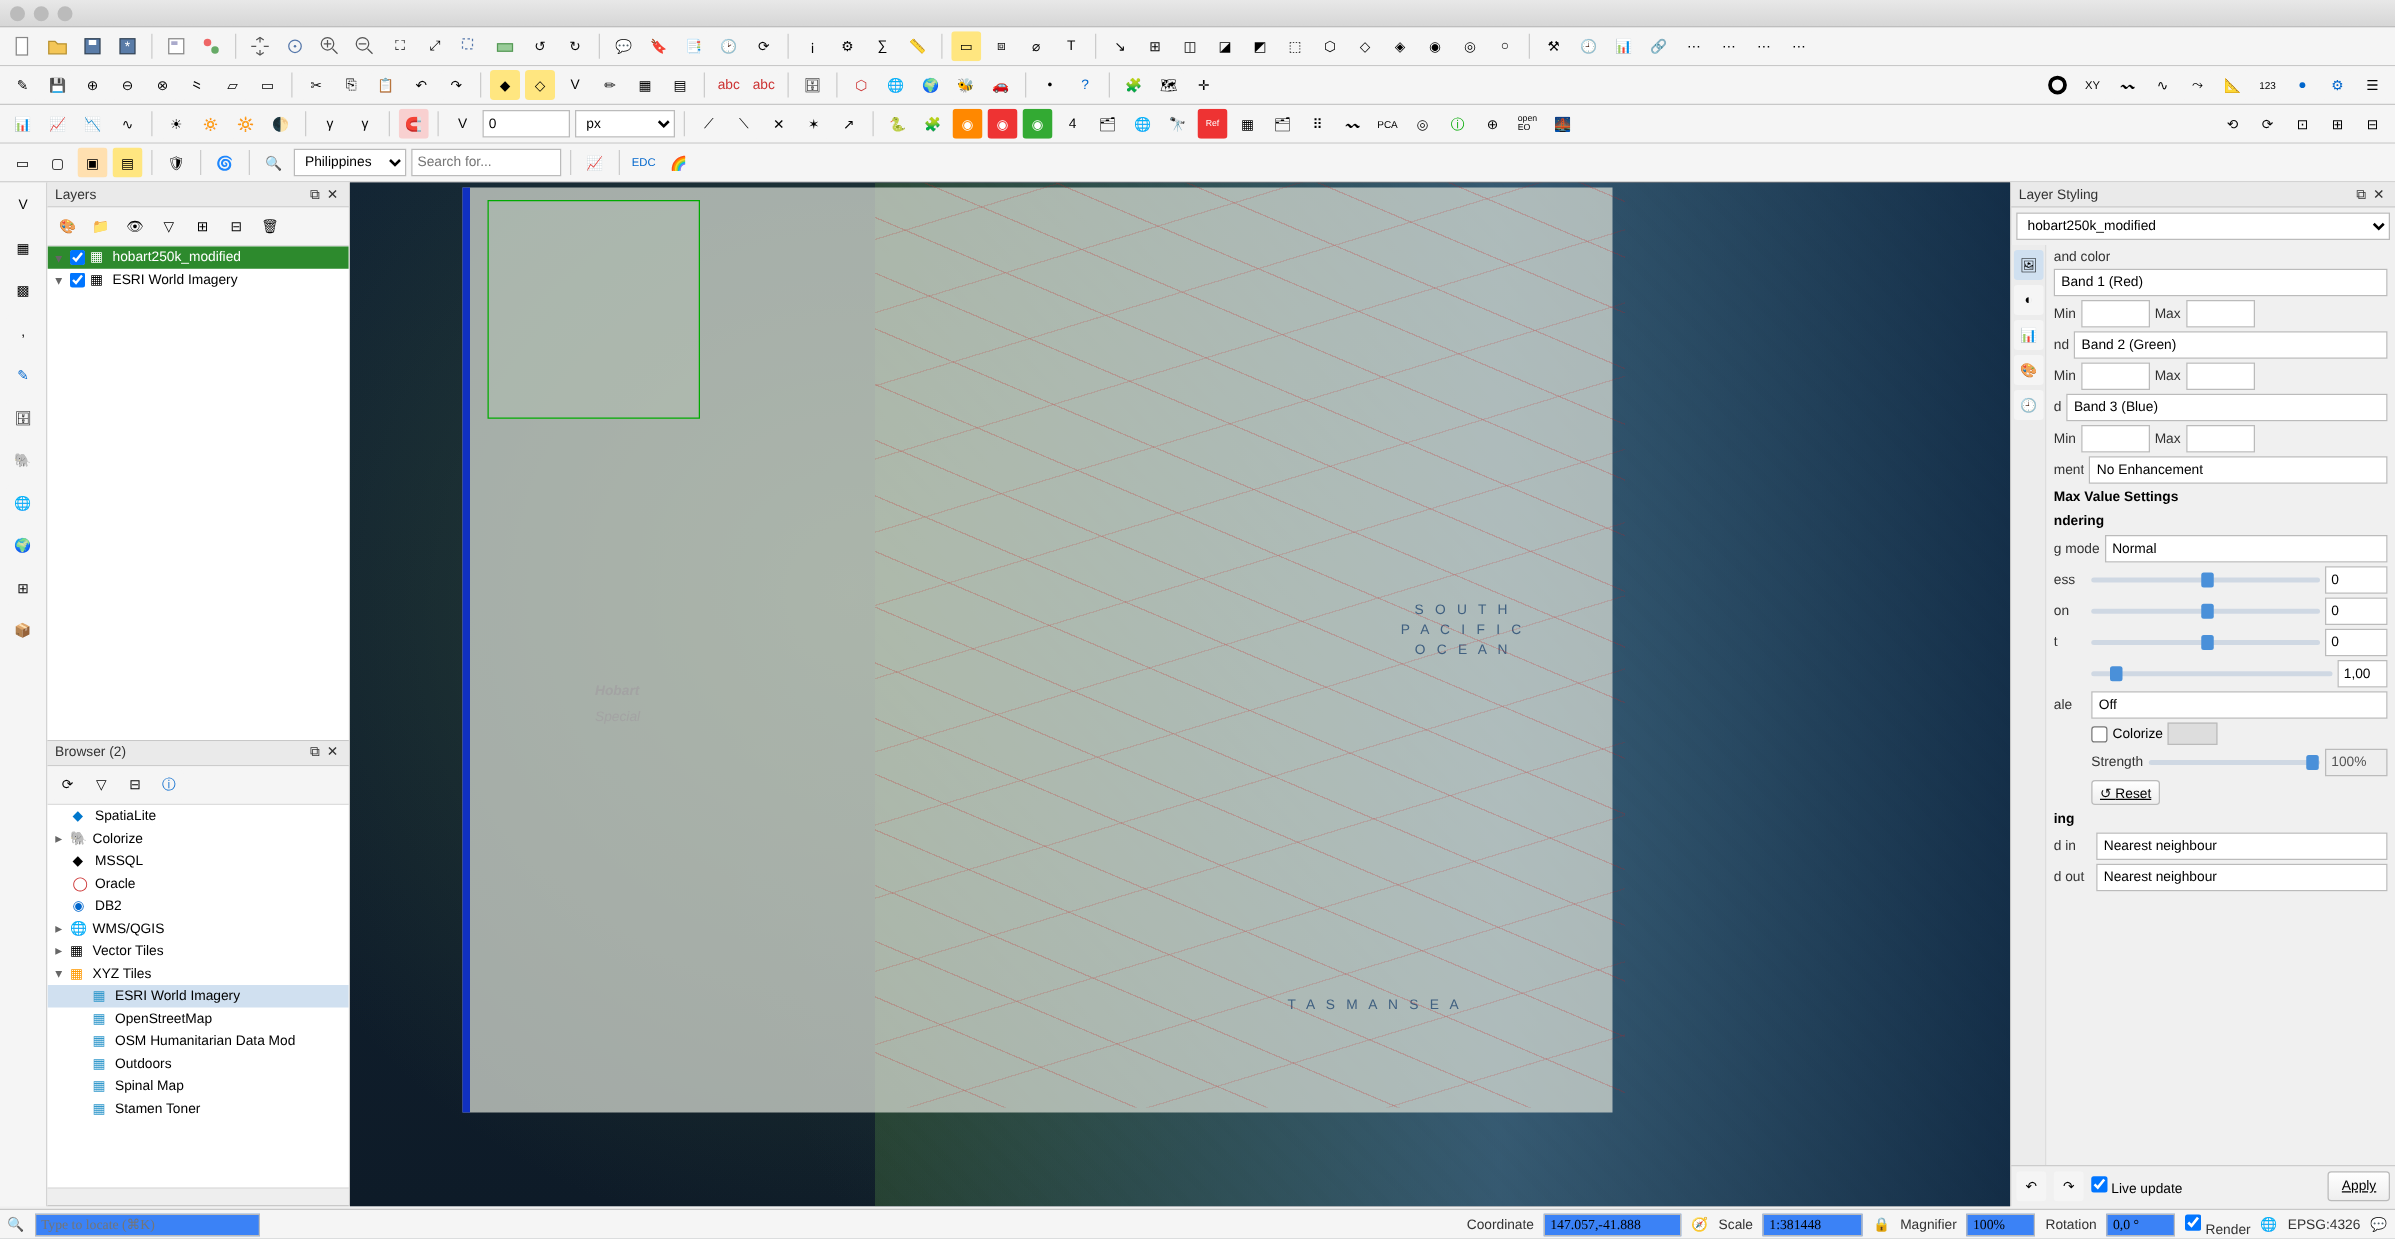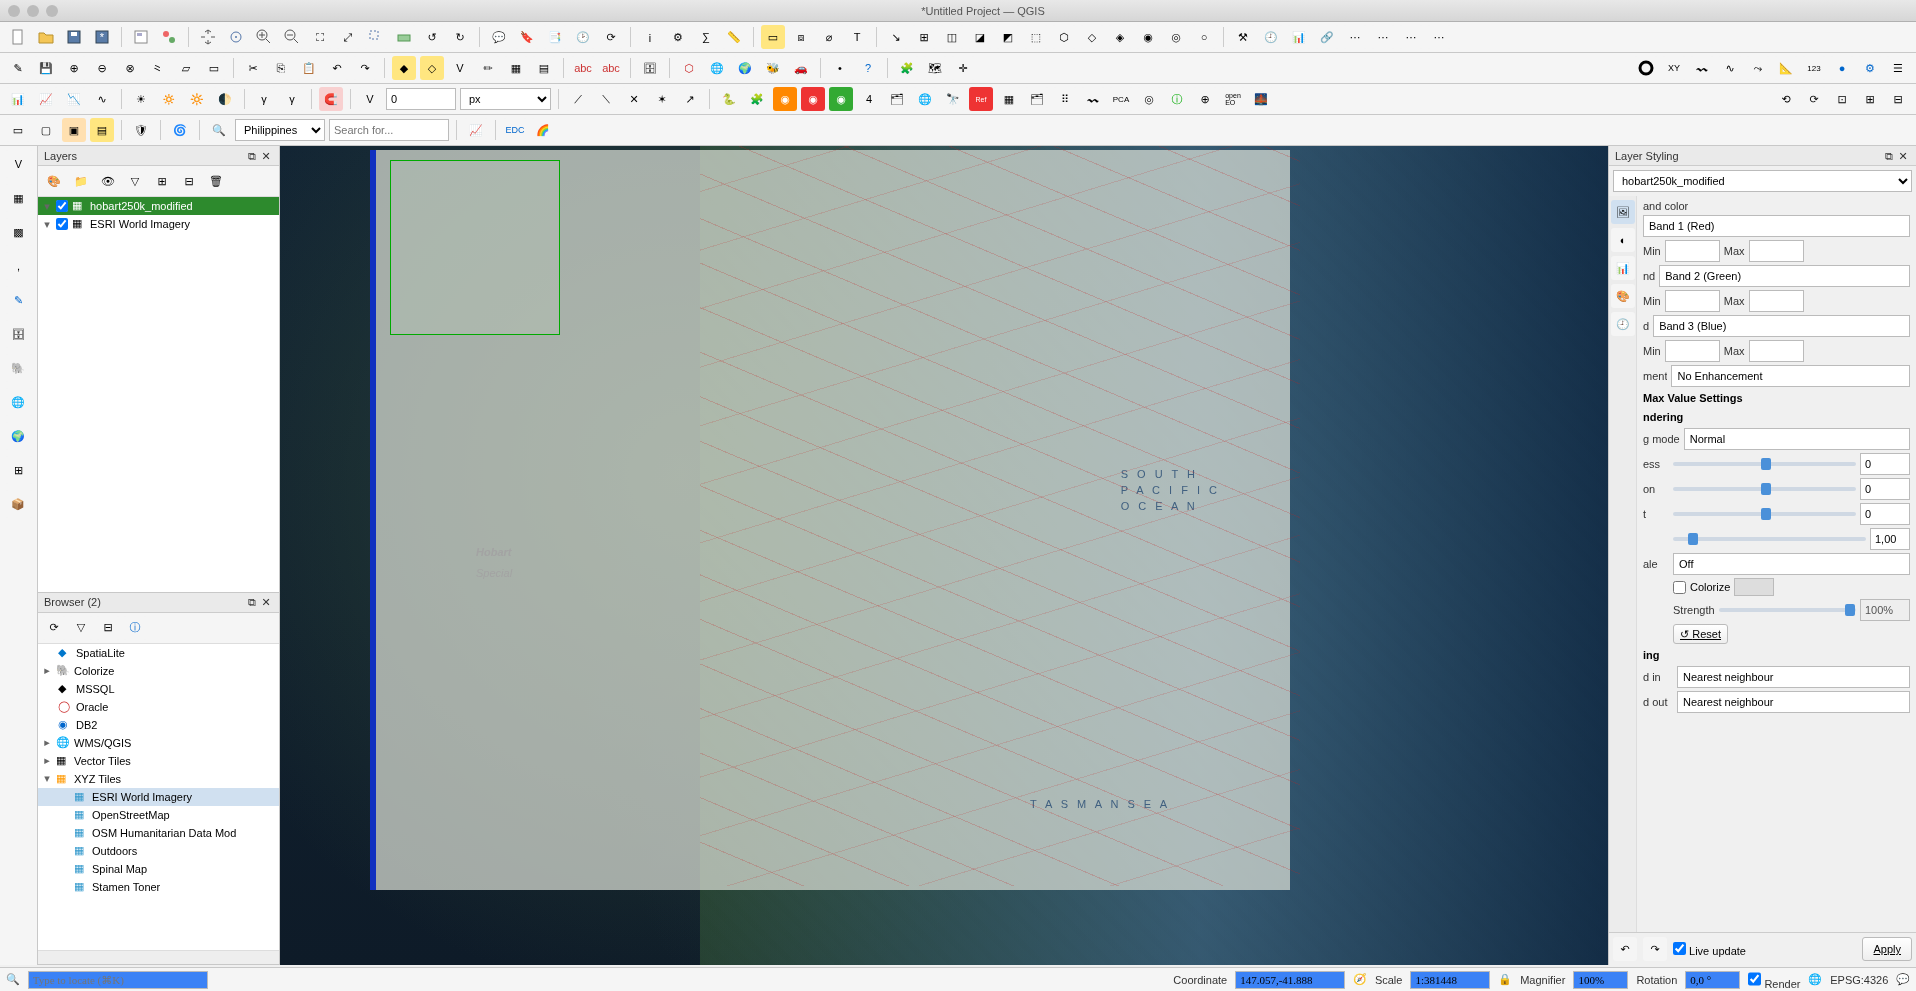--- a/index.html
+++ b/index.html
@@ -39,21 +39,21 @@
 .indent2 { padding-left:36px; }
 
 .canvas { flex:1; position:relative; background:#1a2838; overflow:hidden; }
 .mapbg { position:absolute; inset:0; background:
   radial-gradient(circle at 30% 40%, rgba(60,90,60,0.6), transparent 50%),
   radial-gradient(circle at 70% 60%, rgba(40,70,90,0.6), transparent 60%),
   linear-gradient(#122434,#0e1b28); }
 .raster { position:absolute; left:90px; top:4px; width:920px; height:740px; background:rgba(220,225,215,0.72); border-left:6px solid #1030c0; }
 .raster .selbox { position:absolute; left:14px; top:10px; width:170px; height:175px; border:1px solid #0a0; background:rgba(200,230,200,0.15); }
 .raster .maptitle { position:absolute; left:100px; top:390px; font-family:Georgia,serif; font-style:italic; font-weight:bold; font-size:18px; color:#a3a3a3; }
-.raster .sealabel1 { position:absolute; right:70px; top:316px; color:#406080; letter-spacing:3px; font-size:11px; line-height:16px; }
+.raster .sealabel1 { position:absolute; right:70px; top:330px; color:#406080; letter-spacing:3px; font-size:11px; text-align:center; line-height:16px; }
 .raster .sealabel2 { position:absolute; right:120px; bottom:80px; color:#406080; letter-spacing:3px; font-size:11px; }
 .sat { position:absolute; left:420px; top:0; right:0; bottom:0; background:
   linear-gradient(90deg, rgba(60,100,60,0.5), rgba(80,130,160,0.55) 55%, rgba(20,50,80,0.7)),
   repeating-linear-gradient(45deg, rgba(0,0,0,0.04) 0 6px, transparent 6px 16px); }
 .redlines { position:absolute; left:420px; top:0; width:600px; height:740px; background:
   repeating-linear-gradient(23deg, transparent 0 40px, rgba(200,30,30,0.35) 40px 41px),
   repeating-linear-gradient(-17deg, transparent 0 55px, rgba(200,30,30,0.25) 55px 56px); opacity:0.6; }
 
 .rightpanel { width:308px; background:#f0f0f0; border-left:1px solid #c8c8c8; display:flex; flex-direction:column; }
 .rightpanel select, .rightpanel input[type=text] { height:22px; border:1px solid #bbb; background:#fff; padding:0 4px; font-size:11px; }
@@ -81,21 +81,20 @@
 </style>
 </head>
 <body>
 
 <div class="titlebar">
   <div class="traffic">
     <span></span>
     <span></span>
     <span></span>
   </div>
-  <div class="title">*Untitled Project — QGIS</div>
 </div>
 
 <div class="toolstrip">
   <div class="tbtn">
       <svg viewBox="0 0 16 16">
         <rect x="3" y="1" width="9" height="14" fill="#fff" stroke="#888"></rect>
       </svg>
     </div>
   <div class="tbtn">
       <svg viewBox="0 0 16 16">
@@ -278,21 +277,21 @@
   <div class="tbtn">🔆</div>
   <div class="tbtn">🌓</div>
   <div class="sep"></div>
   <div class="tbtn">γ</div>
   <div class="tbtn">γ</div>
   <div class="sep"></div>
   <div class="tbtn" style="background:#f8d0d0">🧲</div>
   <div class="sep"></div>
   <div class="tbtn">V</div>
   <input class="tinput" style="width: 70px;" value="0">
-  <select class="tinput" style="width:91px"><option>px</option></select>
+  <select class="tinput" style="width:80px"><option>px</option></select>
   <div class="sep"></div>
   <div class="tbtn">⟋</div>
   <div class="tbtn">⟍</div>
   <div class="tbtn">✕</div>
   <div class="tbtn">✶</div>
   <div class="tbtn">↗</div>
   <div class="sep"></div>
   <div class="tbtn">🐍</div>
   <div class="tbtn">🧩</div>
   <div class="tbtn" style="background:#f80;color:#fff">◉</div>

